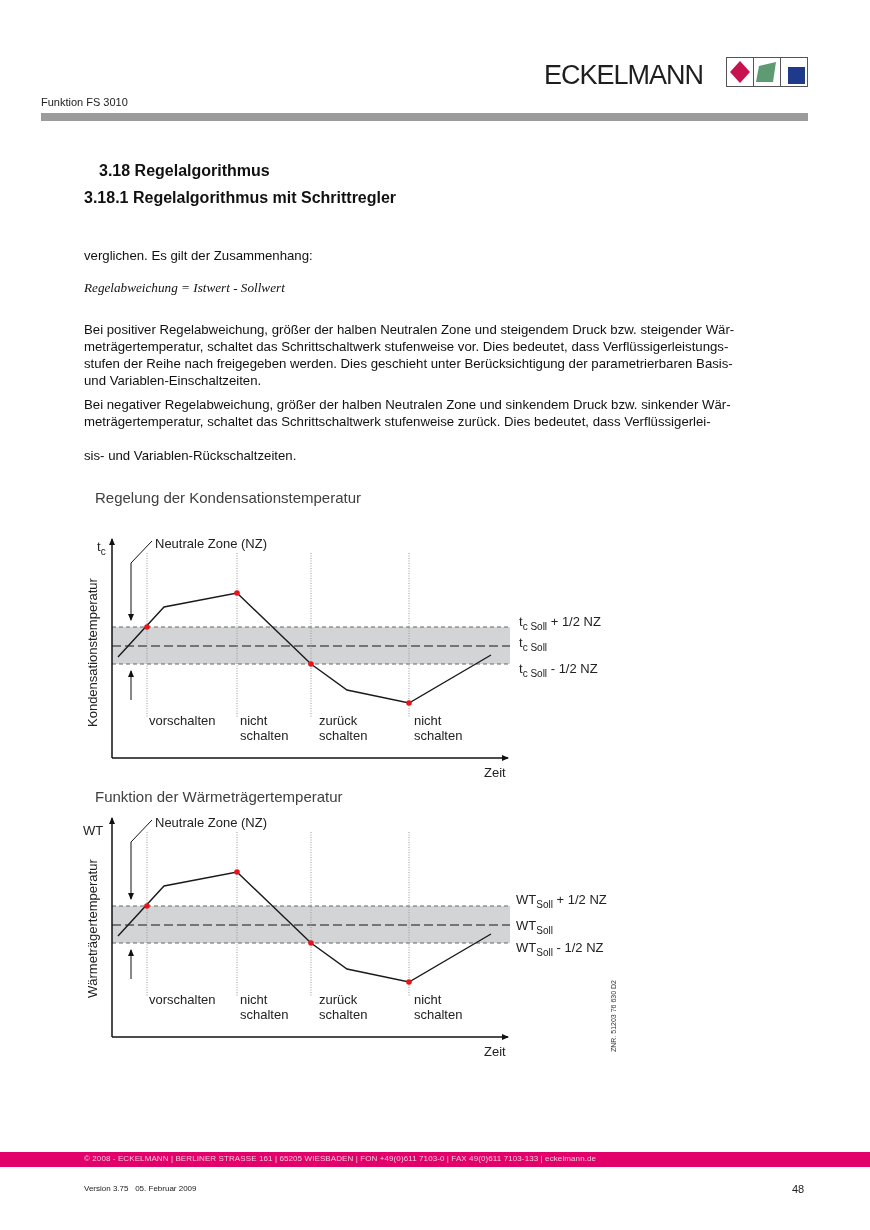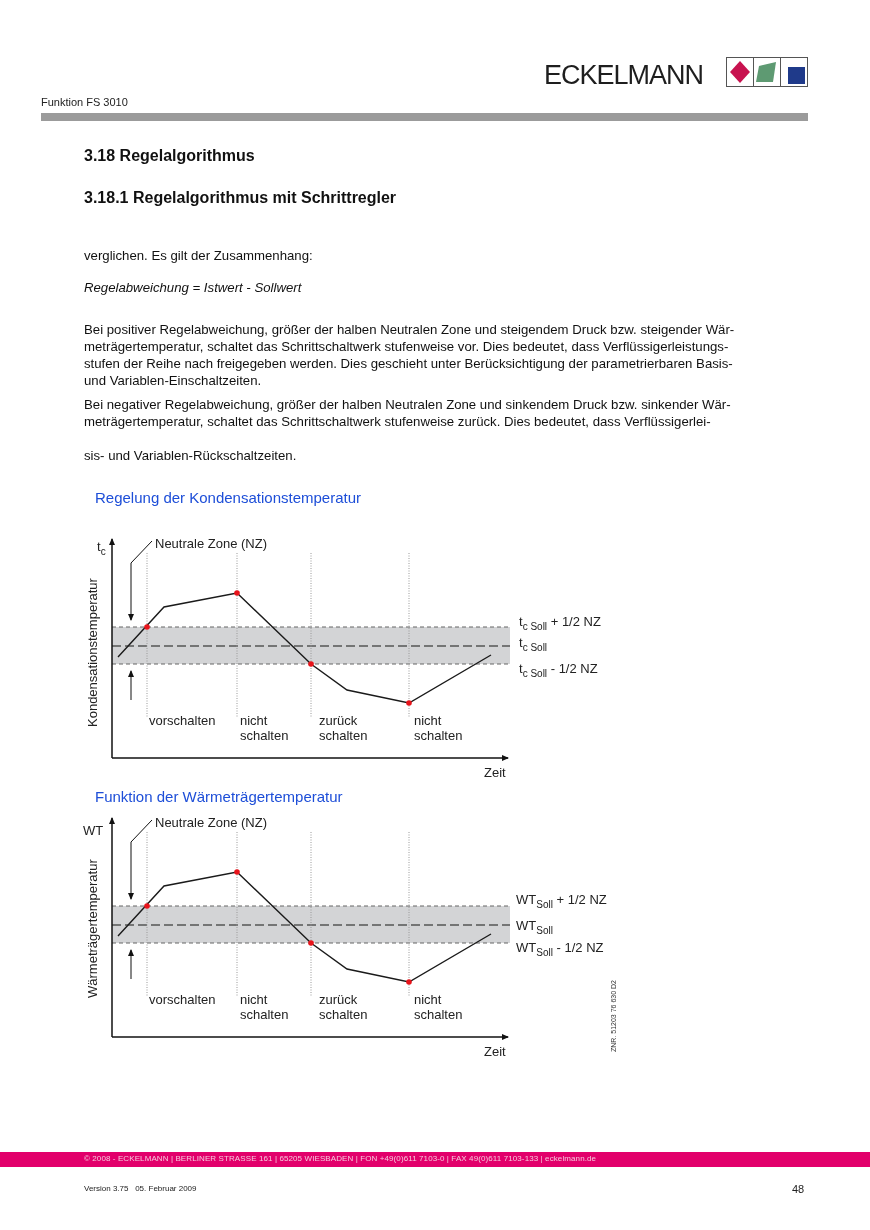--- a/index.html
+++ b/index.html
@@ -3,25 +3,25 @@
 <meta charset="utf-8">
 <style>
   html, body { margin: 0; padding: 0; background: #ffffff; }
   body { width: 870px; height: 1230px; position: relative; overflow: hidden;
          font-family: "Liberation Sans", sans-serif; color: #111; }
   .abs { position: absolute; }
   .logo-text { left: 544px; top: 60px; font-size: 27px; letter-spacing: -1px; color: #1e1e1e; font-family: "Liberation Sans", sans-serif; }
   .logo-boxes { left: 726px; top: 57px; width: 82px; height: 30px; }
   .running-head { left: 41px; top: 96px; font-size: 11px; color: #222; }
   .head-bar { left: 41px; top: 113px; width: 767px; height: 8px; background: #9b9b9b; }
-  h1.sec { left: 84px; top: 147px; margin: 0; font-size: 16px; font-weight: bold; }
+  h1.sec { left: 84px; top: 147px; margin: 15px; font-size: 16px; font-weight: bold; }
   h2.sub { left: 84px; top: 189px; margin: 0; font-size: 16px; font-weight: bold; }
   .para { left: 84px; width: 730px; font-size: 13.2px; line-height: 17px; margin: 0; }
-  .formula { font-style: italic; }
-  .chart-title { left: 95px; font-size: 15px; color: #1d4ed8; }
+  .formula { font-style: italic; font-family: Liberation Serif, serif; }
+  .chart-title { left: 95px; font-size: 15px; color: #404040; }
   svg.chart { position: absolute; left: 0; top: 0; overflow: visible; }
   .footer-bar { left: 0; top: 1152px; width: 870px; height: 15px; background: #e2006b; }
   .footer-text { left: 84px; top: 1154px; font-size: 8px; color: #f5c8dd; white-space: nowrap; letter-spacing: 0.1px; }
   .version { left: 84px; top: 1184px; font-size: 8px; color: #222; white-space: pre; }
   .pageno { left: 792px; top: 1183px; font-size: 11px; color: #222; }
   .znr { left: 610px; top: 1052px; font-size: 7px; color: #333; transform: rotate(-90deg); transform-origin: left top; white-space: nowrap; }
   .lbl { font-family: "Liberation Sans", sans-serif; fill: #222; }
 </style>
 </head>
 <body>

